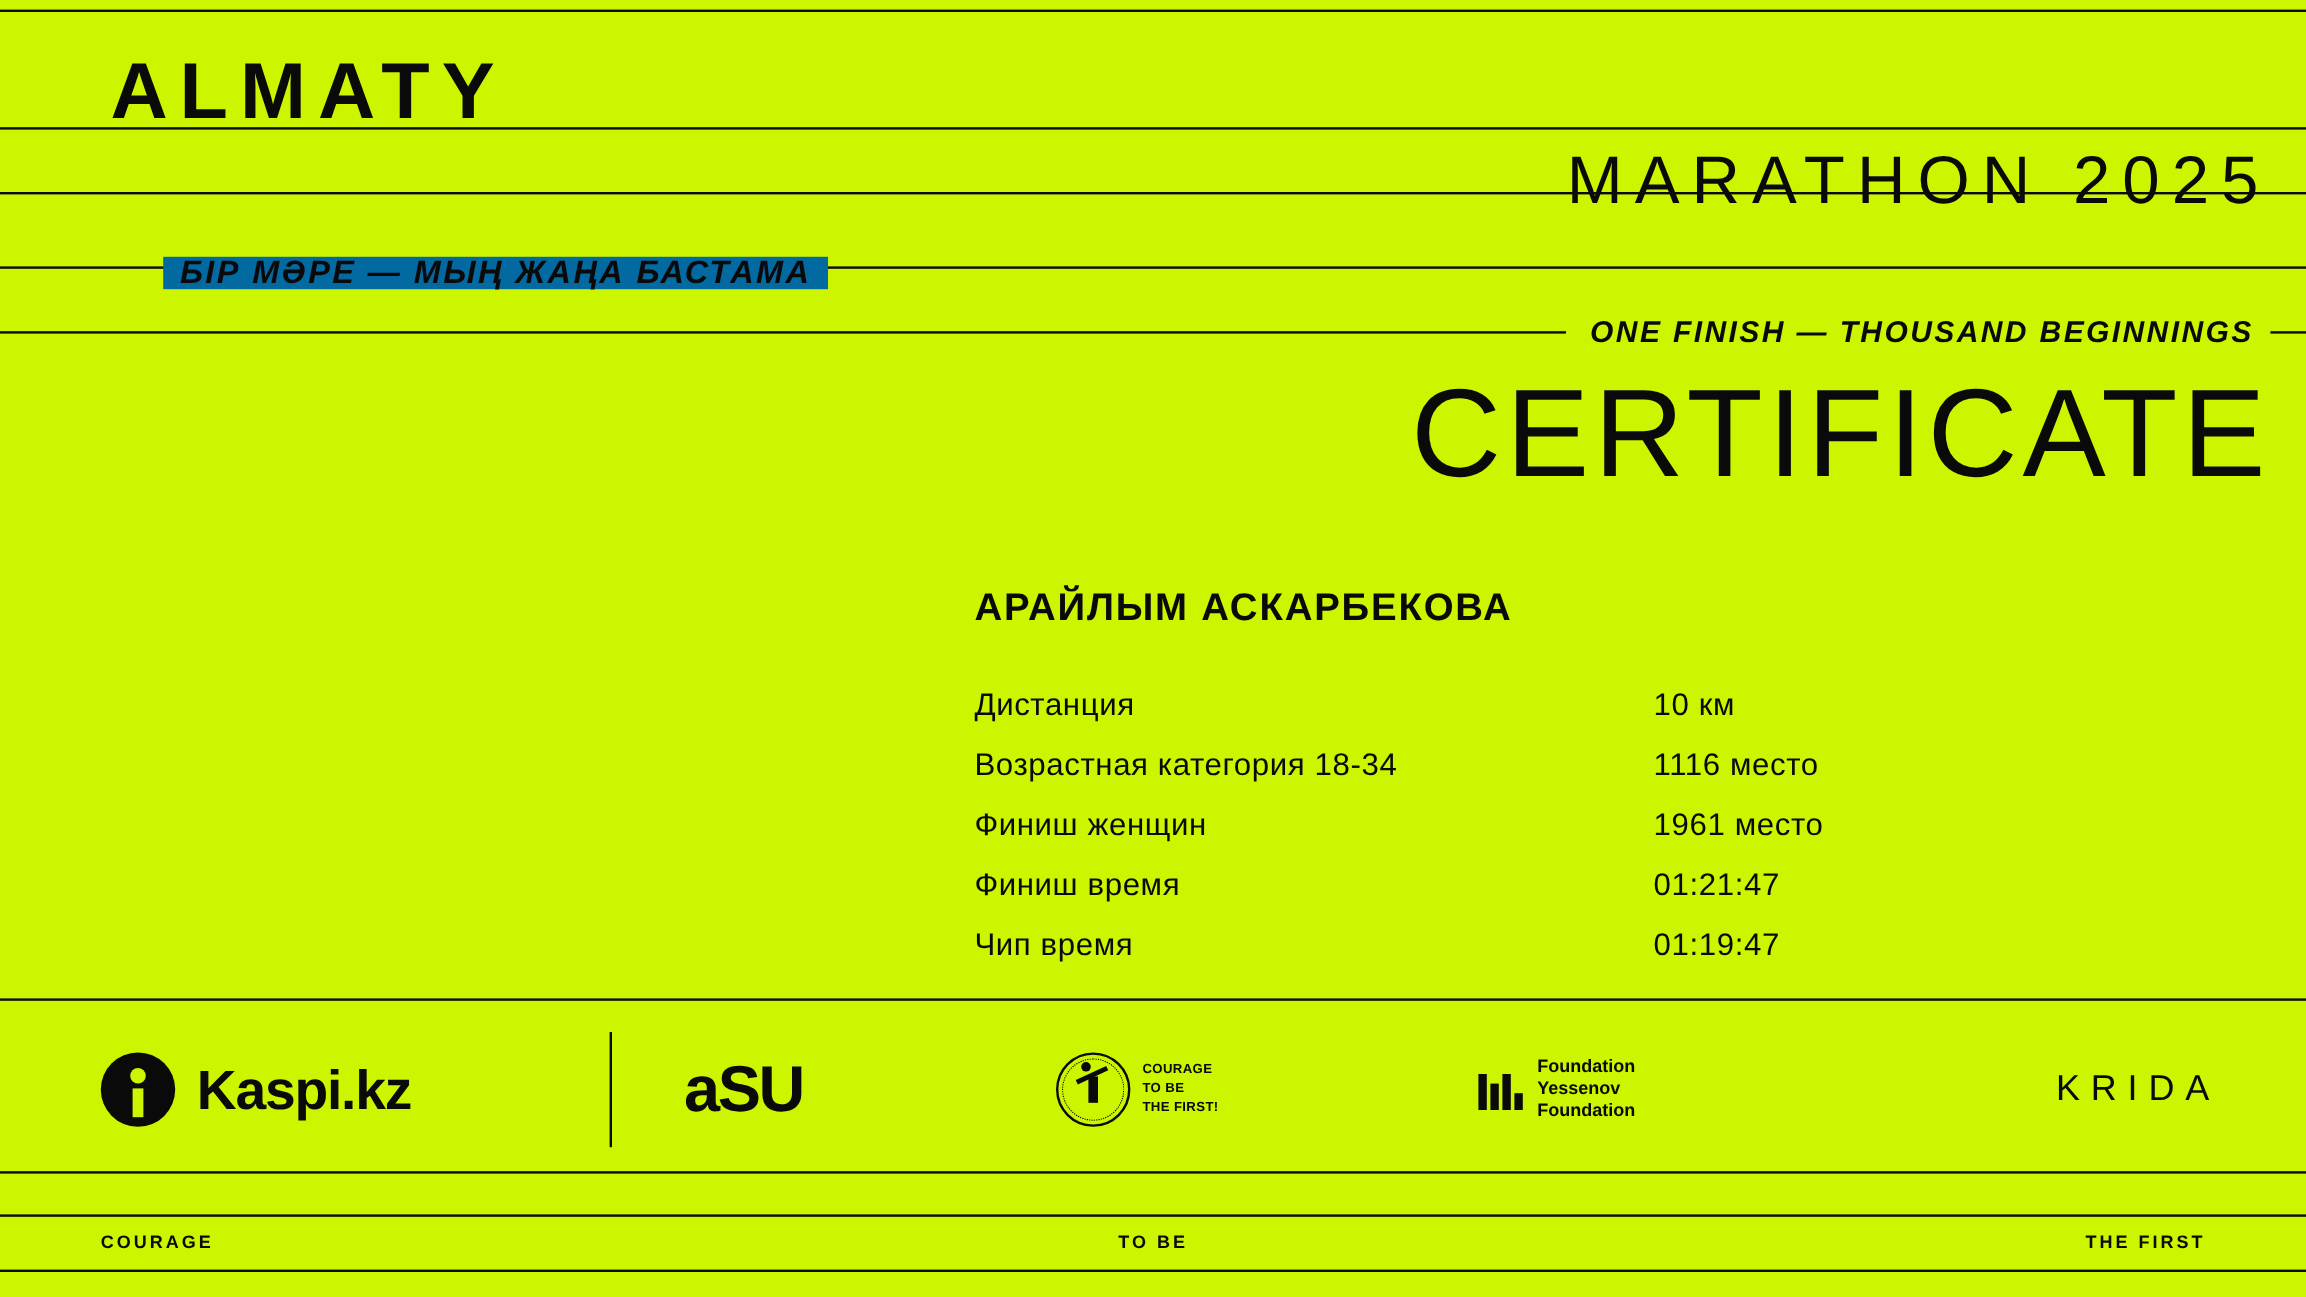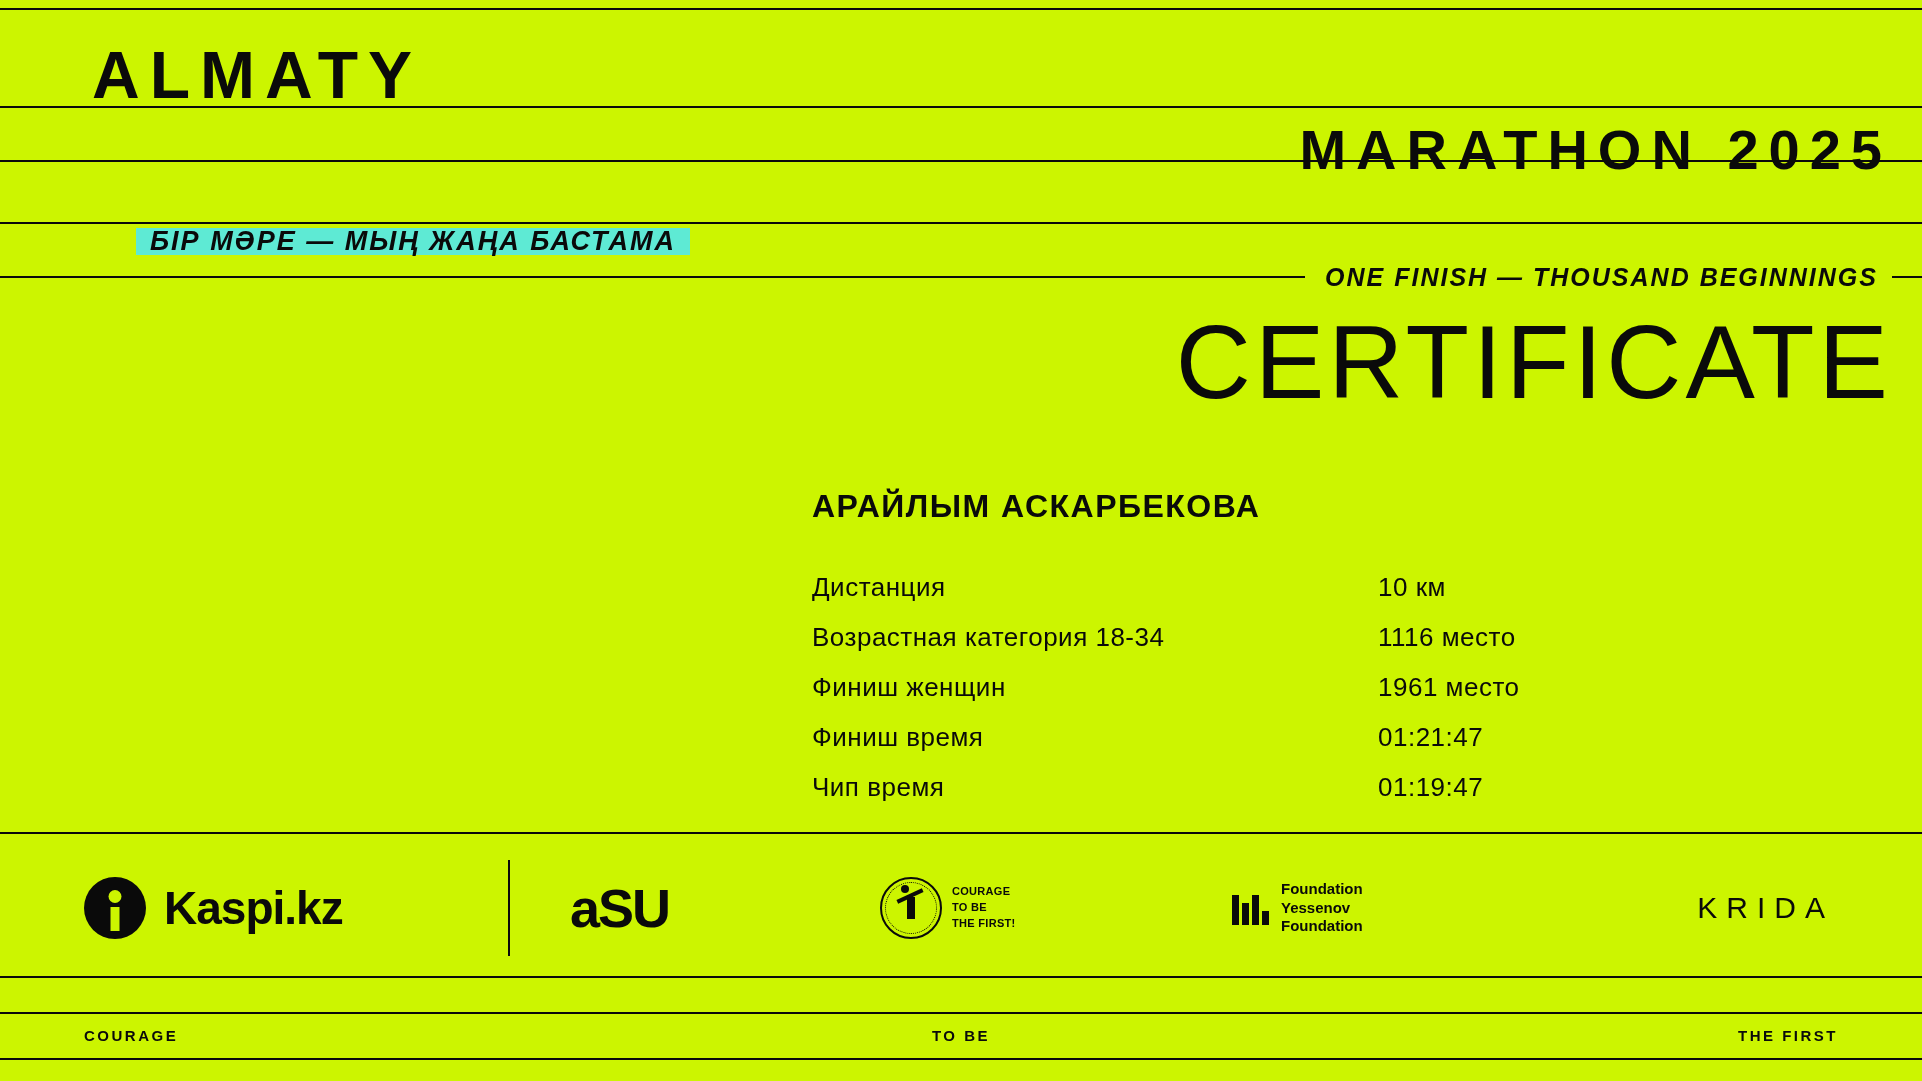--- a/index.html
+++ b/index.html
@@ -38,34 +38,34 @@
     font-size: 66px;
     font-weight: 700;
     letter-spacing: 10px;
     line-height: 1;
   }
   .marathon {
     position: absolute;
     right: 30px;
     top: 122px;
     font-size: 56px;
-    font-weight: 700;
+    font-weight: 400;
     letter-spacing: 10px;
     line-height: 1;
     text-align: right;
   }
   .slogan-kz {
     position: absolute;
     left: 136px;
-    top: 228px;
+    top: 214px;
     font-size: 27px;
     font-weight: 700;
     font-style: italic;
     letter-spacing: 2px;
-    background: #5eead4;
+    background: #0369a1;
     padding: 0 14px;
     line-height: 1;
   }
   .slogan-en {
     position: absolute;
     right: 30px;
     top: 265px;
     font-size: 25px;
     font-weight: 700;
     font-style: italic;
@@ -242,21 +242,21 @@
     width: 7px;
     background: #0a0a0a;
   }
   .shakh-text {
     font-size: 15px;
     font-weight: 700;
     line-height: 1.25;
   }
   .sp-krida {
     position: absolute;
-    right: 88px;
+    right: 72px;
     font-size: 30px;
     font-weight: 400;
     letter-spacing: 9px;
   }
 
   
   .footer {
     position: absolute;
     left: 0; right: 0;
     top: 1018px;

